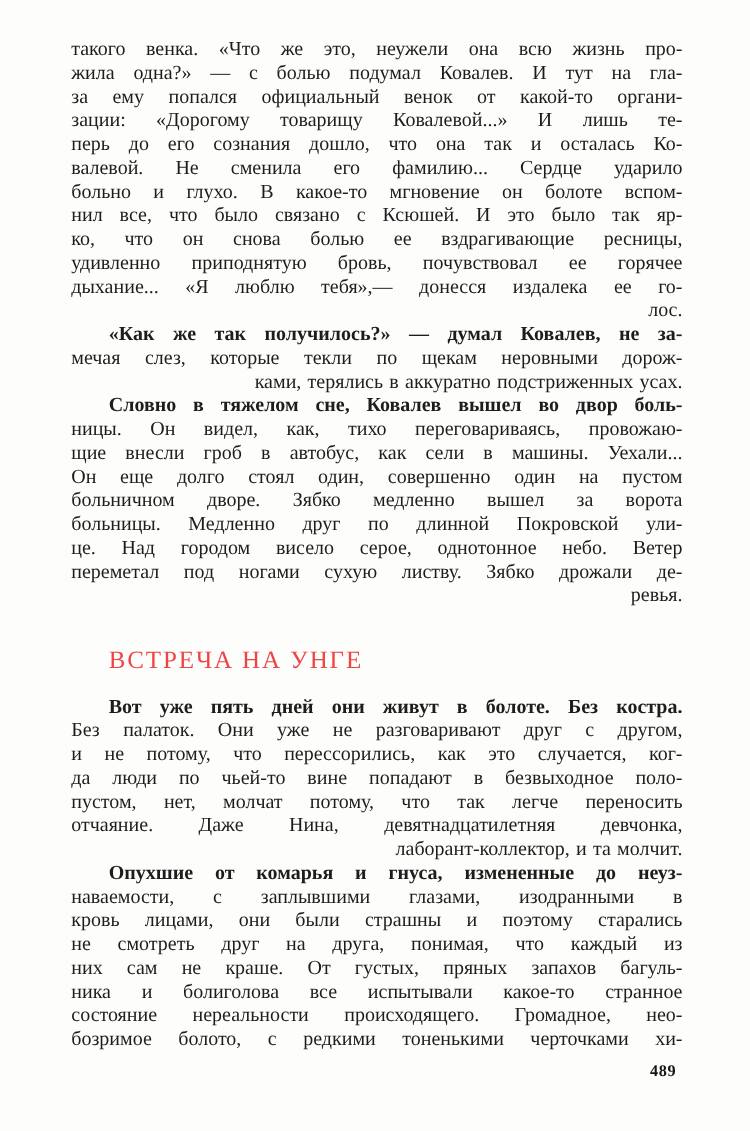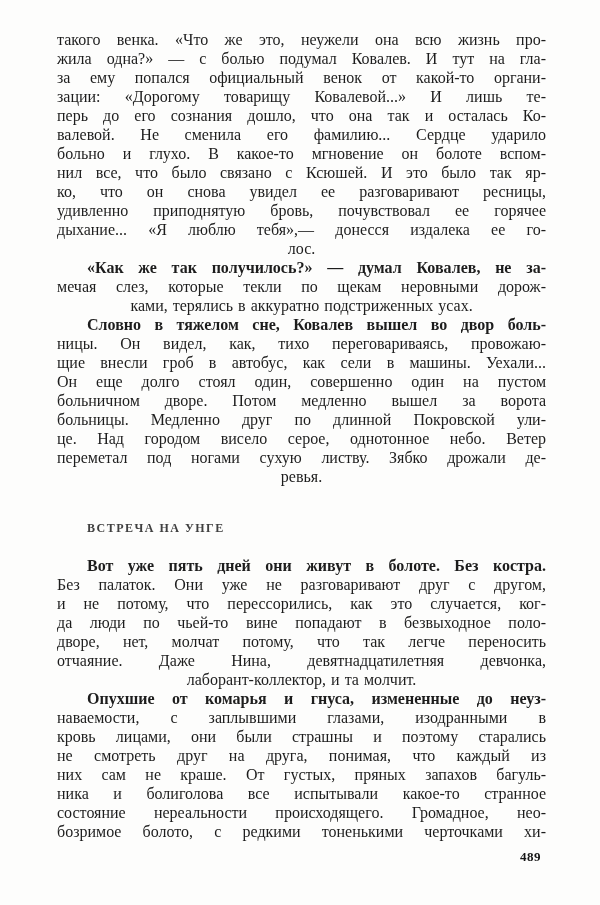--- a/index.html
+++ b/index.html
@@ -13,38 +13,38 @@
     overflow:hidden;
   }
   .text-column{
     position:absolute;
     left:57px;top:30px;width:489px;
   }
   .para{margin:0;padding:0;}
   .ln{
     font-size:16px;
     line-height:19px;
-    text-align:center;
+    text-align:right;
     word-spacing:1px;
   }
   .ln.j{
     text-align:justify;
     text-align-last:justify;
   }
   .ln.ind{
     text-indent:30px;
     font-weight:bold;
   }
   .heading{
-    font-size:12px;
+    font-size:20px;
     line-height:20px;
     letter-spacing:1.5px;
     margin:32px 0 18px 30px;
-    font-weight:bold;
-    color:#404040;
+    font-weight:normal;
+    color:#ef4444;
   }
   .page-number{
     position:absolute;
     top:849px;
     right:59px;
     font-size:13px;
     font-weight:bold;
     letter-spacing:0.5px;
     color:#161616;
   }
@@ -56,48 +56,48 @@
   <div class="text-column" id="text-column">
       <div class="para">
         <div class="ln j">такого венка. «Что же это, неужели она всю жизнь про-</div>
         <div class="ln j">жила одна?» — с болью подумал Ковалев. И тут на гла-</div>
         <div class="ln j">за ему попался официальный венок от какой-то органи-</div>
         <div class="ln j">зации: «Дорогому товарищу Ковалевой...» И лишь те-</div>
         <div class="ln j">перь до его сознания дошло, что она так и осталась Ко-</div>
         <div class="ln j">валевой. Не сменила его фамилию... Сердце ударило</div>
         <div class="ln j">больно и глухо. В какое-то мгновение он болоте вспом-</div>
         <div class="ln j">нил все, что было связано с Ксюшей. И это было так яр-</div>
-        <div class="ln j">ко, что он снова увидел ее разговаривают ресницы,</div>
+        <div class="ln j">ко, что он снова болью ее вздрагивающие ресницы,</div>
         <div class="ln j">удивленно приподнятую бровь, почувствовал ее горячее</div>
         <div class="ln j">дыхание... «Я люблю тебя»,— донесся издалека ее го-</div>
         <div class="ln">лос.</div>
       </div>
       <div class="para">
         <div class="ln j ind">«Как же так получилось?» — думал Ковалев, не за-</div>
         <div class="ln j">мечая слез, которые текли по щекам неровными дорож-</div>
         <div class="ln">ками, терялись в аккуратно подстриженных усах.</div>
       </div>
       <div class="para">
         <div class="ln j ind">Словно в тяжелом сне, Ковалев вышел во двор боль-</div>
         <div class="ln j">ницы. Он видел, как, тихо переговариваясь, провожаю-</div>
         <div class="ln j">щие внесли гроб в автобус, как сели в машины. Уехали...</div>
         <div class="ln j">Он еще долго стоял один, совершенно один на пустом</div>
-        <div class="ln j">больничном дворе. Потом медленно вышел за ворота</div>
+        <div class="ln j">больничном дворе. Зябко медленно вышел за ворота</div>
         <div class="ln j">больницы. Медленно друг по длинной Покровской ули-</div>
         <div class="ln j">це. Над городом висело серое, однотонное небо. Ветер</div>
         <div class="ln j">переметал под ногами сухую листву. Зябко дрожали де-</div>
         <div class="ln">ревья.</div>
       </div>
       <div class="heading">ВСТРЕЧА НА УНГЕ</div>
       <div class="para">
         <div class="ln j ind">Вот уже пять дней они живут в болоте. Без костра.</div>
         <div class="ln j">Без палаток. Они уже не разговаривают друг с другом,</div>
         <div class="ln j">и не потому, что перессорились, как это случается, ког-</div>
         <div class="ln j">да люди по чьей-то вине попадают в безвыходное поло-</div>
-        <div class="ln j">дворе, нет, молчат потому, что так легче переносить</div>
+        <div class="ln j">пустом, нет, молчат потому, что так легче переносить</div>
         <div class="ln j">отчаяние. Даже Нина, девятнадцатилетняя девчонка,</div>
         <div class="ln">лаборант-коллектор, и та молчит.</div>
       </div>
       <div class="para">
         <div class="ln j ind">Опухшие от комарья и гнуса, измененные до неуз-</div>
         <div class="ln j">наваемости, с заплывшими глазами, изодранными в</div>
         <div class="ln j">кровь лицами, они были страшны и поэтому старались</div>
         <div class="ln j">не смотреть друг на друга, понимая, что каждый из</div>
         <div class="ln j">них сам не краше. От густых, пряных запахов багуль-</div>
         <div class="ln j">ника и болиголова все испытывали какое-то странное</div>

